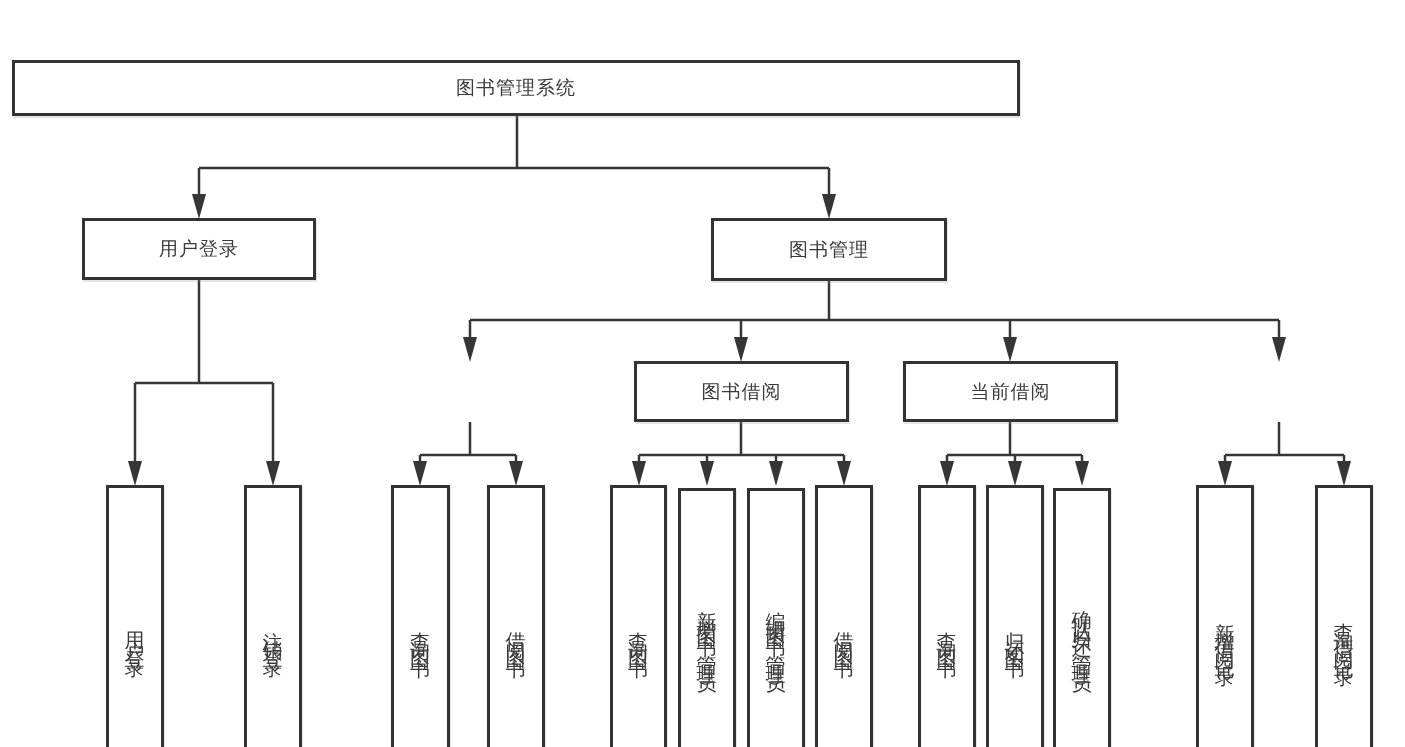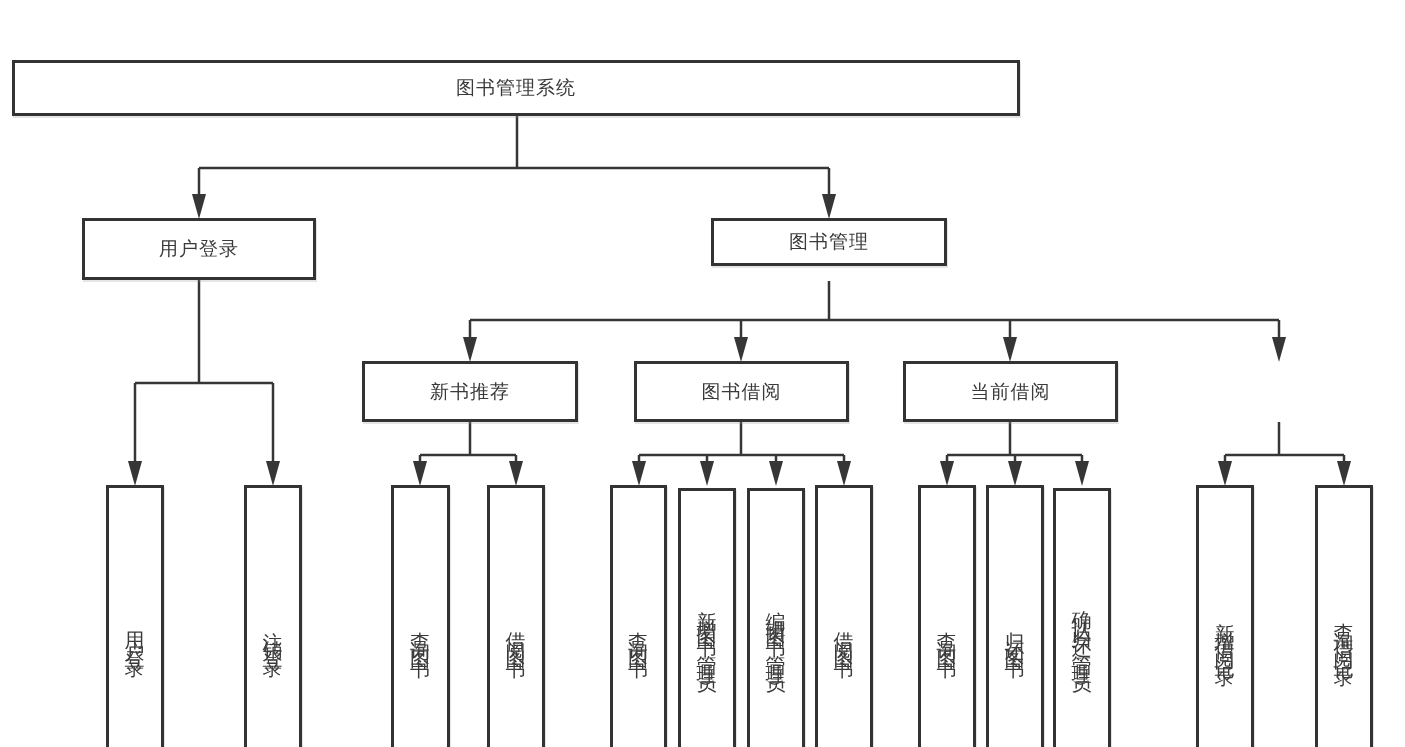--- a/index.html
+++ b/index.html
@@ -135,27 +135,24 @@
     </g>
   </svg>
 
   <div class="box" style="left:12px;top:12px;width:1008px;height:56px;">
     <span>图书管理系统</span>
   </div>
 
   <div class="box" style="left:82px;top:170px;width:234px;height:62px;">
     <span>用户登录</span>
   </div>
-  <div class="box" style="left:711px;top:170px;width:236px;height:48px;">
+  <div class="box" style="left:711px;top:170px;width:236px;height:63px;">
     <span>图书管理</span>
   </div>
 
-  <div class="box" style="left:362px;top:313px;width:216px;height:61px;">
-    <span>新书推荐</span>
-  </div>
   <div class="box" style="left:634px;top:313px;width:215px;height:61px;">
     <span>图书借阅</span>
   </div>
   <div class="box" style="left:903px;top:313px;width:215px;height:61px;">
     <span>当前借阅</span>
   </div>
 
   <div class="vbox" style="left:106px;top:437px;width:58px;height:298px;">
     <span>用户登录</span>
   </div>

